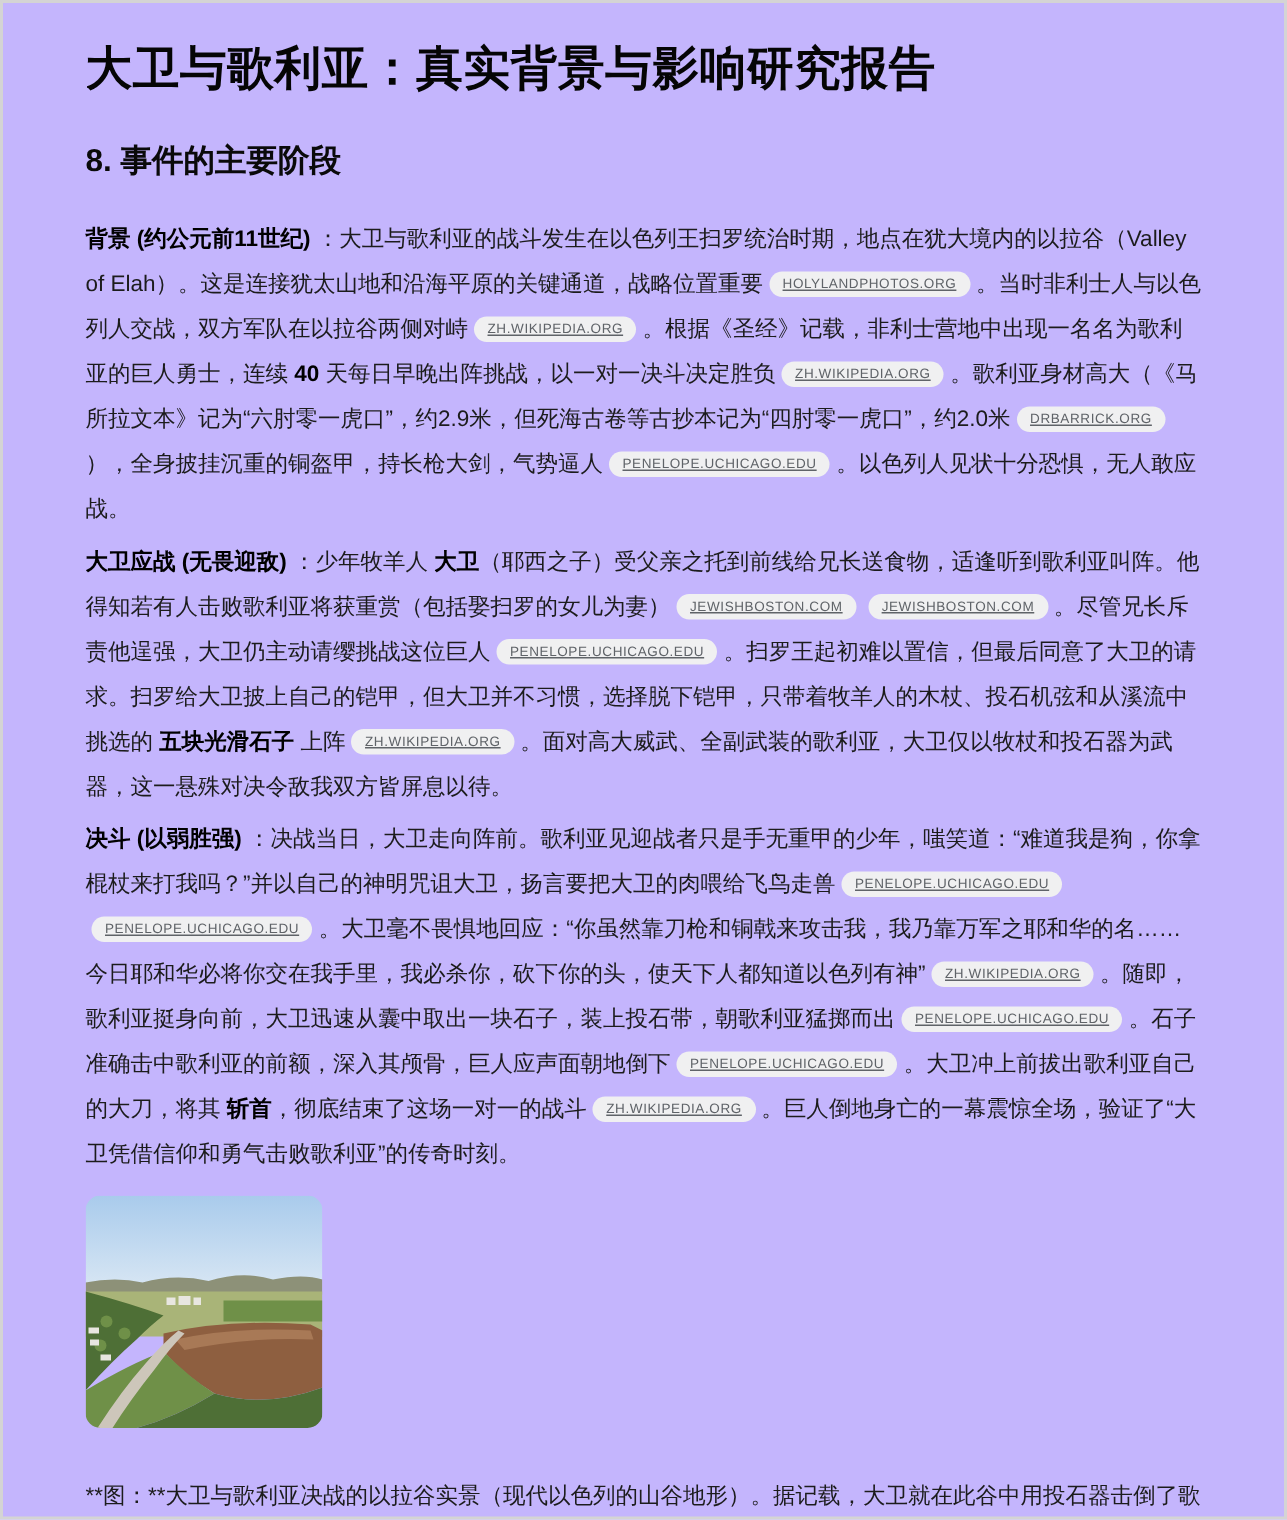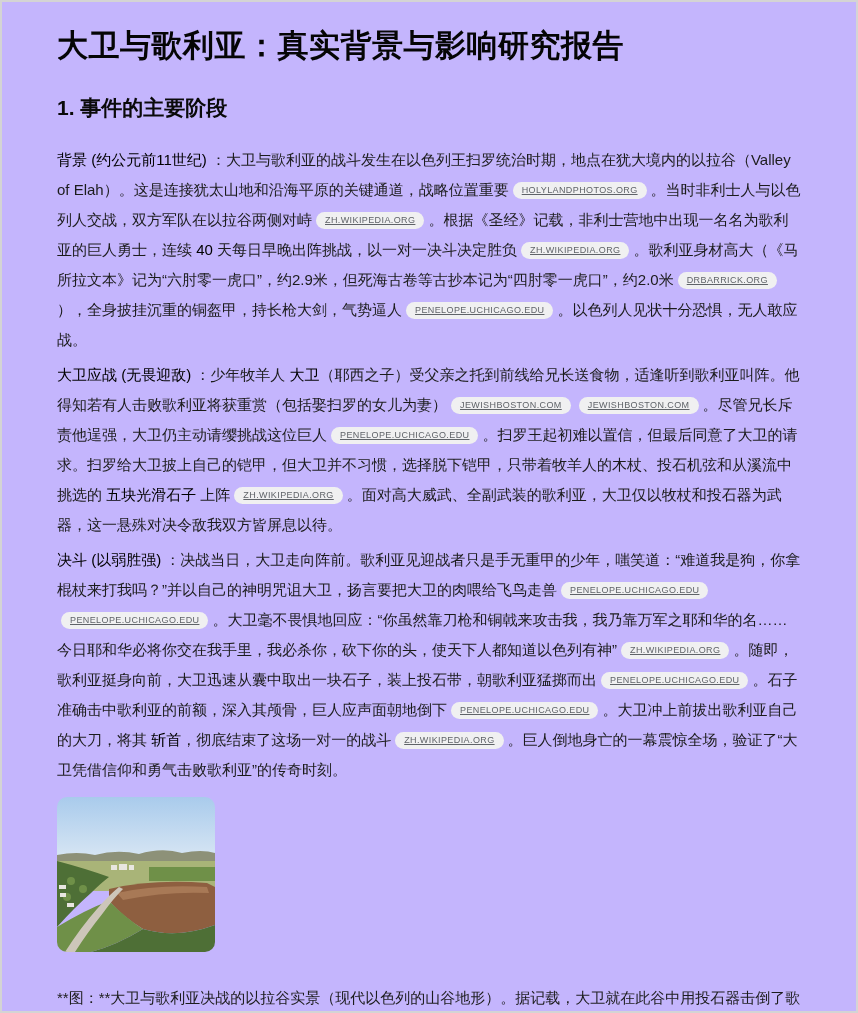--- a/index.html
+++ b/index.html
@@ -24,21 +24,21 @@
     margin:30px 0 0;
     font-size:21px;line-height:26px;
     font-weight:700;color:#0a0a0a;
   }
   p.body{
     margin:24px 0 0;
     font-size:15px;line-height:30px;
     color:var(--body-text,#1c1c1c);
   }
   p.body + p.body{margin-top:5px;}
-  .b{font-weight:400;color:#000;}
+  .b{font-weight:700;color:#000;}
   .cite{
     display:inline-block;
     background:var(--pill-bg,#f0f0f1);
     color:var(--pill-text,#5f6368);
     font-size:9px;line-height:17px;
     padding:0 9px;border-radius:9px;
     vertical-align:2px;
     margin:0 4px;
     letter-spacing:0.4px;
     white-space:nowrap;
@@ -60,21 +60,21 @@
   }
 </style>
 </head>
 <body>
 
 <div class="page">
   <div class="content">
 
     <h1 class="title">大卫与歌利亚：真实背景与影响研究报告</h1>
 
-    <h2 class="section">1. 事件的主要阶段</h2>
+    <h2 class="section">8. 事件的主要阶段</h2>
 
     <p class="body"><span class="b">背景 (约公元前11世纪)</span><span> ：大卫与歌利亚的战斗发生在以色列王扫罗统治时期，地点在犹大境内的以拉谷（Valley of Elah）。这是连接犹太山地和沿海平原的关键通道，战略位置重要</span><span class="cite">HOLYLANDPHOTOS.ORG</span><span>。当时非利士人与以色列人交战，双方军队在以拉谷两侧对峙</span><span class="cite">ZH.WIKIPEDIA.ORG</span><span>。根据《圣经》记载，非利士营地中出现一名名为歌利亚的巨人勇士，连续 </span><span class="b">40</span><span> 天每日早晚出阵挑战，以一对一决斗决定胜负</span><span class="cite">ZH.WIKIPEDIA.ORG</span><span>。歌利亚身材高大（《马所拉文本》记为“六肘零一虎口”，约2.9米，但死海古卷等古抄本记为“四肘零一虎口”，约2.0米</span><span class="cite">DRBARRICK.ORG</span><span>），全身披挂沉重的铜盔甲，持长枪大剑，气势逼人</span><span class="cite">PENELOPE.UCHICAGO.EDU</span><span>。以色列人见状十分恐惧，无人敢应战。</span></p>
 
     <p class="body"><span class="b">大卫应战 (无畏迎敌)</span><span> ：少年牧羊人 </span><span class="b">大卫</span><span>（耶西之子）受父亲之托到前线给兄长送食物，适逢听到歌利亚叫阵。他得知若有人击败歌利亚将获重赏（包括娶扫罗的女儿为妻）</span><span class="cite">JEWISHBOSTON.COM</span><span class="cite">JEWISHBOSTON.COM</span><span>。尽管兄长斥责他逞强，大卫仍主动请缨挑战这位巨人</span><span class="cite">PENELOPE.UCHICAGO.EDU</span><span>。扫罗王起初难以置信，但最后同意了大卫的请求。扫罗给大卫披上自己的铠甲，但大卫并不习惯，选择脱下铠甲，只带着牧羊人的木杖、投石机弦和从溪流中挑选的 </span><span class="b">五块光滑石子</span><span> 上阵</span><span class="cite">ZH.WIKIPEDIA.ORG</span><span>。面对高大威武、全副武装的歌利亚，大卫仅以牧杖和投石器为武器，这一悬殊对决令敌我双方皆屏息以待。</span></p>
 
     <p class="body"><span class="b">决斗 (以弱胜强)</span><span> ：决战当日，大卫走向阵前。歌利亚见迎战者只是手无重甲的少年，嗤笑道：“难道我是狗，你拿棍杖来打我吗？”并以自己的神明咒诅大卫，扬言要把大卫的肉喂给飞鸟走兽</span><span class="cite">PENELOPE.UCHICAGO.EDU</span><span class="cite">PENELOPE.UCHICAGO.EDU</span><span>。大卫毫不畏惧地回应：“你虽然靠刀枪和铜戟来攻击我，我乃靠万军之耶和华的名……今日耶和华必将你交在我手里，我必杀你，砍下你的头，使天下人都知道以色列有神”</span><span class="cite">ZH.WIKIPEDIA.ORG</span><span>。随即，歌利亚挺身向前，大卫迅速从囊中取出一块石子，装上投石带，朝歌利亚猛掷而出</span><span class="cite">PENELOPE.UCHICAGO.EDU</span><span>。石子准确击中歌利亚的前额，深入其颅骨，巨人应声面朝地倒下</span><span class="cite">PENELOPE.UCHICAGO.EDU</span><span>。大卫冲上前拔出歌利亚自己的大刀，将其 </span><span class="b">斩首</span><span>，彻底结束了这场一对一的战斗</span><span class="cite">ZH.WIKIPEDIA.ORG</span><span>。巨人倒地身亡的一幕震惊全场，验证了“大卫凭借信仰和勇气击败歌利亚”的传奇时刻。</span></p>
 
     <figure class="photo">
       <svg viewBox="0 0 158 155" role="img">
 

